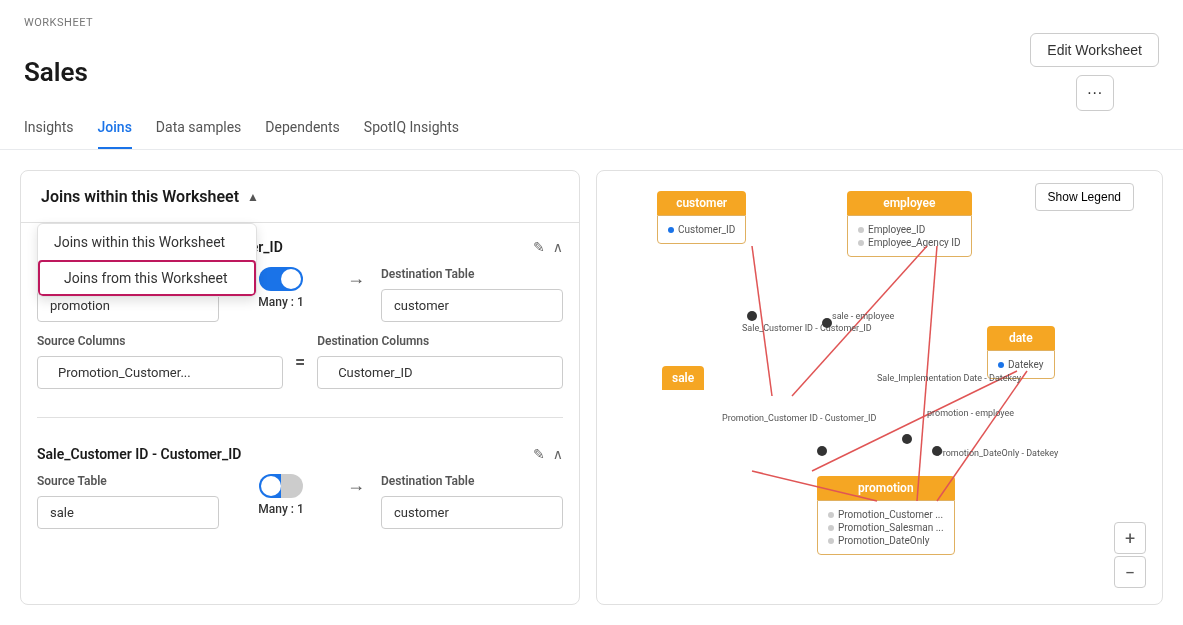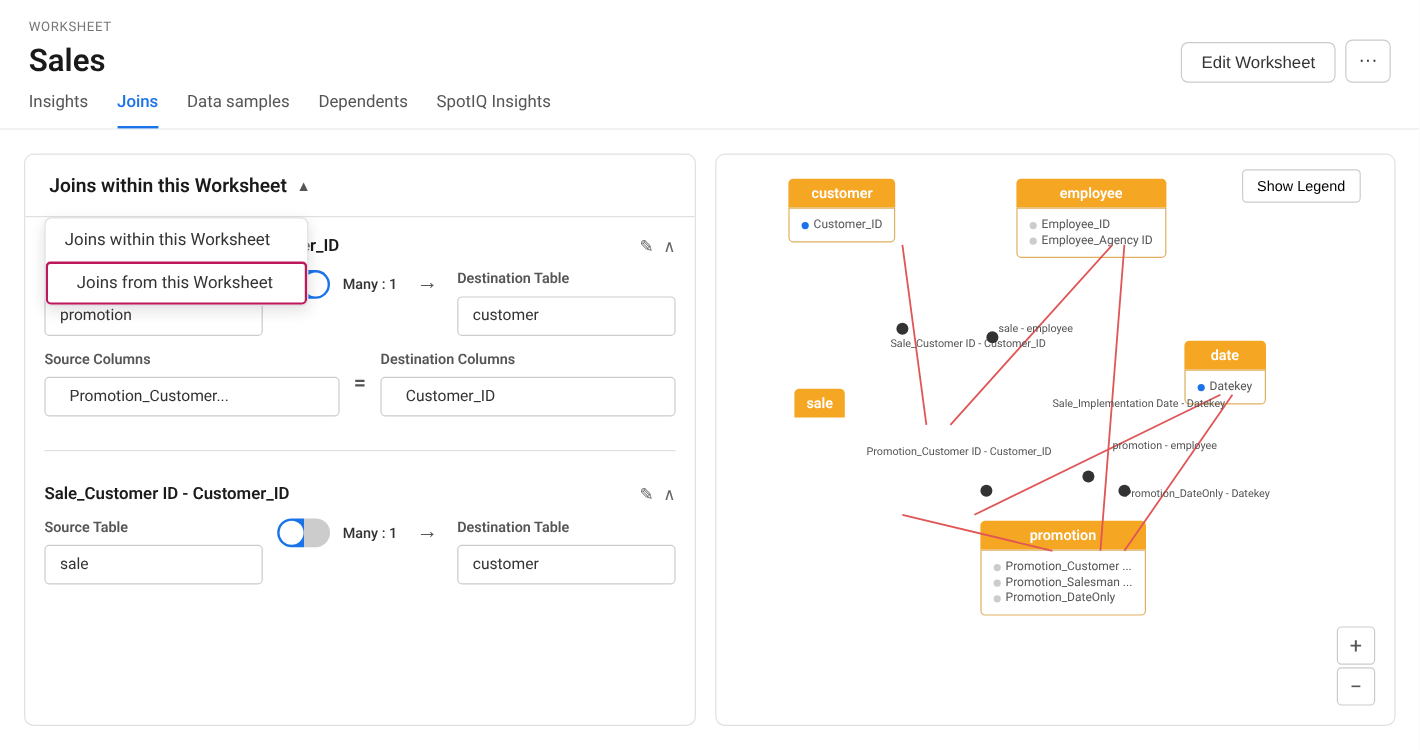--- a/index.html
+++ b/index.html
@@ -5,21 +5,21 @@
     * { box-sizing: border-box; margin: 0; padding: 0; }
     body { font-family: -apple-system, BlinkMacSystemFont, 'Segoe UI', Roboto, sans-serif; background: #f5f6f8; color: #333; font-size: 14px; }
 
     .app-container { width: 1183px; height: 625px; background: #fff; overflow: hidden; display: flex; flex-direction: column; }
 
     
     .header { padding: 16px 24px 0; background: #fff; border-bottom: 1px solid #e8eaed; }
     .worksheet-label { font-size: 11px; color: #777; text-transform: uppercase; letter-spacing: 0.5px; margin-bottom: 4px; }
     .header-top { display: flex; align-items: center; justify-content: space-between; }
     .page-title { font-size: 26px; font-weight: 600; color: #1a1a1a; }
-    .header-actions { display: flex; align-items: flex-end; gap: 8px; }
+    .header-actions { display: flex; align-items: center; gap: 8px; flex-direction: column; }
     .edit-worksheet-btn { background: #fff; border: 1px solid #ccc; border-radius: 6px; padding: 8px 16px; font-size: 14px; color: #333; cursor: pointer; }
     .more-btn { background: #fff; border: 1px solid #ccc; border-radius: 6px; padding: 8px 10px; cursor: pointer; font-size: 16px; color: #333; }
 
     
     .tabs { display: flex; gap: 24px; }
     .tab { padding: 8px 0 12px; font-size: 14px; color: #555; cursor: pointer; border-bottom: 2px solid transparent; text-decoration: none; }
     .tab.active { color: #1a73e8; border-bottom: 2px solid #1a73e8; font-weight: 500; }
 
     
     .main-content { display: flex; flex: 1; overflow: hidden; padding: 20px; gap: 16px; }
@@ -43,21 +43,21 @@
     .join-card-header { display: flex; align-items: center; justify-content: space-between; margin-bottom: 12px; }
     .join-card-title { font-size: 14px; font-weight: 600; color: #1a1a1a; }
     .join-card-actions { display: flex; gap: 8px; align-items: center; }
     .icon-btn { background: none; border: none; cursor: pointer; color: #666; font-size: 14px; }
 
     .join-row { display: flex; align-items: flex-start; gap: 12px; }
     .join-col { flex: 1; }
     .join-col-label { font-size: 12px; font-weight: 600; color: #555; margin-bottom: 8px; }
     .join-table-box { background: #fff; border: 1px solid #ccc; border-radius: 4px; padding: 8px 12px; font-size: 13px; color: #333; }
 
-    .join-middle { display: flex; align-items: center; justify-content: space-between; gap: 4px; min-width: 100px; }
+    .join-middle { display: flex; flex-direction: column; align-items: center; justify-content: flex-end; gap: 4px; min-width: 100px; }
     .toggle { width: 44px; height: 24px; border-radius: 12px; position: relative; cursor: pointer; }
     .toggle-blue { background: #1a73e8; }
     .toggle-half { background: linear-gradient(to right, #1a73e8 50%, #ccc 50%); }
     .toggle::after { content: ''; position: absolute; width: 20px; height: 20px; background: #fff; border-radius: 50%; top: 2px; }
     .toggle-blue::after { right: 2px; }
     .toggle-half::after { left: 2px; }
     .join-type-label { font-size: 12px; color: #333; font-weight: 500; }
     .arrow { color: #555; font-size: 18px; margin: 0 4px; }
 
     .join-columns-row { display: flex; align-items: center; gap: 12px; margin-top: 12px; }

